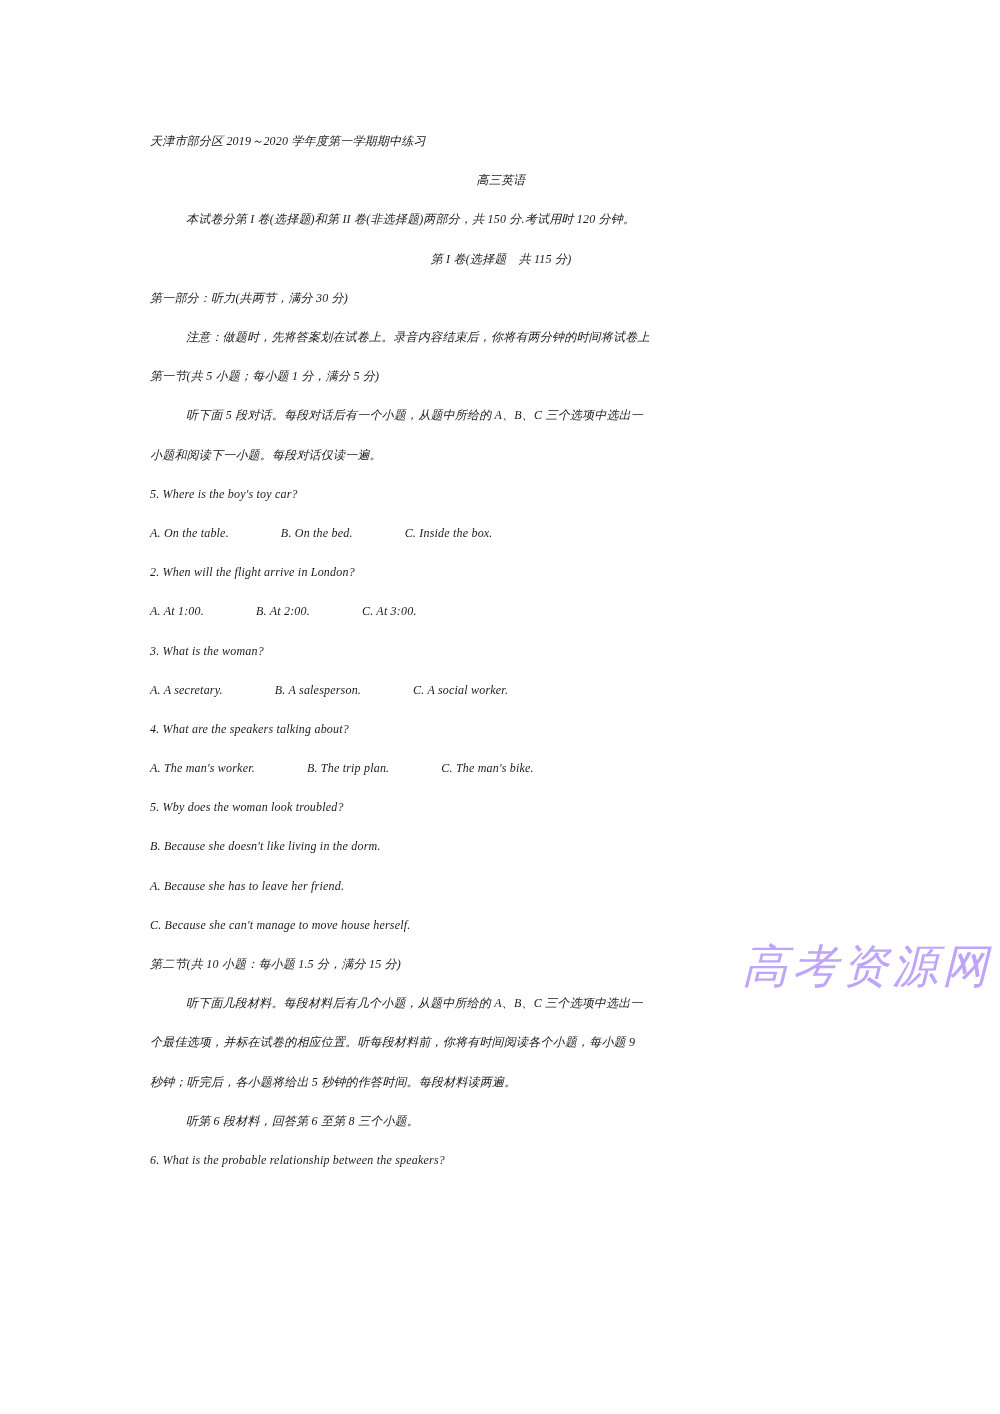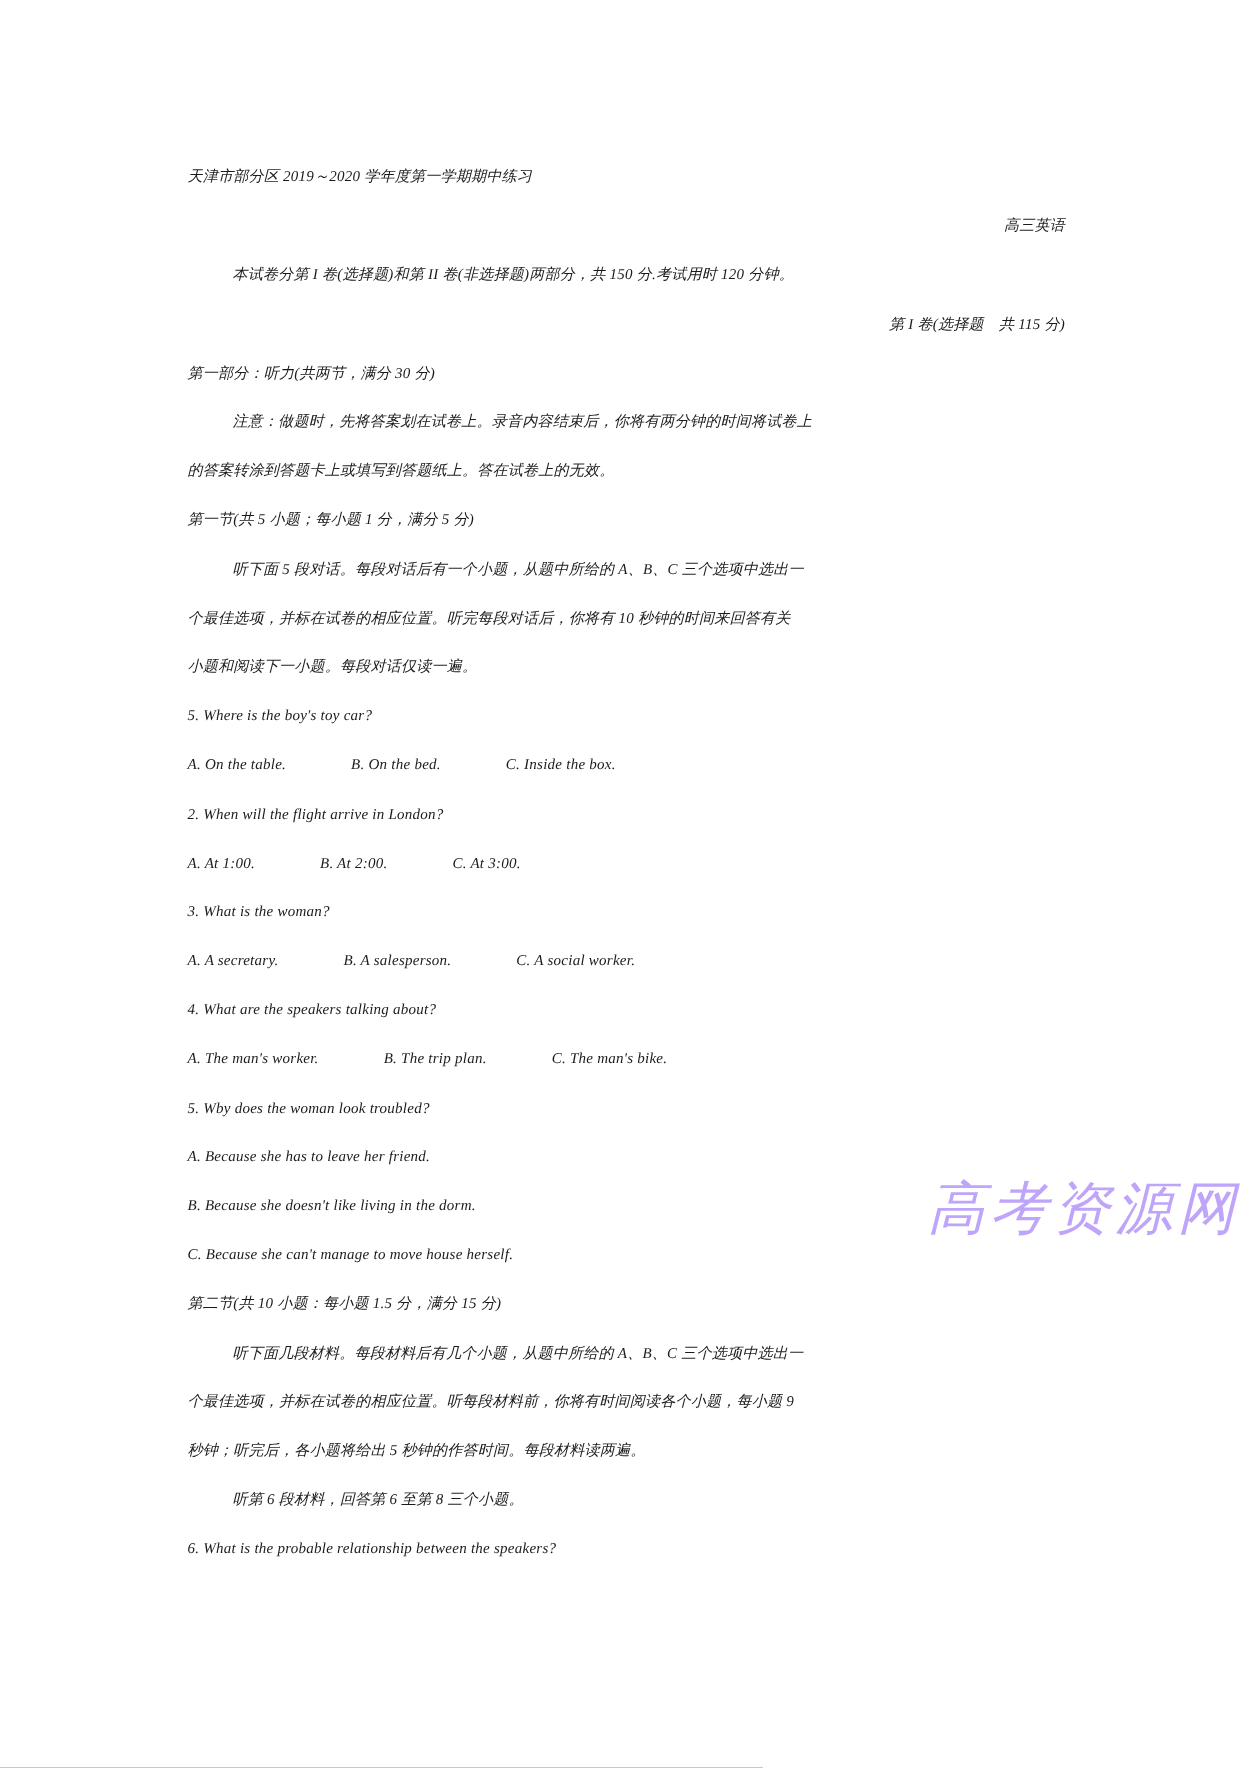--- a/index.html
+++ b/index.html
@@ -26,21 +26,21 @@
   .line {
     height: 39.2px;
     display: flex;
     align-items: center;
     font-size: 12px;
     white-space: pre;
     letter-spacing: 0.2px;
     font-style: italic;
   }
   .line.center {
-    justify-content: flex-end;
+    justify-content: center;
   }
   .line.indent span.txt {
     padding-left: 36px;
   }
   .line.opts {
     gap: 52px;
   }
   .watermark {
     position: absolute;
     left: 742px;
@@ -59,36 +59,34 @@
 <body>
 
 <div class="page">
   <div class="content">
       <div class="line"><span class="txt">天津市部分区 2019～2020 学年度第一学期期中练习</span></div>
       <div class="line center"><span class="txt">高三英语</span></div>
       <div class="line indent"><span class="txt">本试卷分第 I 卷(选择题)和第 II 卷(非选择题)两部分，共 150 分.考试用时 120 分钟。</span></div>
       <div class="line center"><span class="txt">第 I 卷(选择题　共 115 分)</span></div>
       <div class="line"><span class="txt">第一部分：听力(共两节，满分 30 分)</span></div>
       <div class="line indent"><span class="txt">注意：做题时，先将答案划在试卷上。录音内容结束后，你将有两分钟的时间将试卷上</span></div>
-      <div class="line"><span class="txt">的答案转涂到答题卡上或填写到答题纸上。答在试卷上的无效。</span></div>
       <div class="line"><span class="txt">第一节(共 5 小题；每小题 1 分，满分 5 分)</span></div>
       <div class="line indent"><span class="txt">听下面 5 段对话。每段对话后有一个小题，从题中所给的 A、B、C 三个选项中选出一</span></div>
-      <div class="line"><span class="txt">个最佳选项，并标在试卷的相应位置。听完每段对话后，你将有 10 秒钟的时间来回答有关</span></div>
       <div class="line"><span class="txt">小题和阅读下一小题。每段对话仅读一遍。</span></div>
       <div class="line"><span class="txt">5. Where is the boy's toy car?</span></div>
       <div class="line opts"><span class="opt">A. On the table.</span><span class="opt">B. On the bed.</span><span class="opt">C. Inside the box.</span></div>
       <div class="line"><span class="txt">2. When will the flight arrive in London?</span></div>
       <div class="line opts"><span class="opt">A. At 1:00.</span><span class="opt">B. At 2:00.</span><span class="opt">C. At 3:00.</span></div>
       <div class="line"><span class="txt">3. What is the woman?</span></div>
       <div class="line opts"><span class="opt">A. A secretary.</span><span class="opt">B. A salesperson.</span><span class="opt">C. A social worker.</span></div>
       <div class="line"><span class="txt">4. What are the speakers talking about?</span></div>
       <div class="line opts"><span class="opt">A. The man's worker.</span><span class="opt">B. The trip plan.</span><span class="opt">C. The man's bike.</span></div>
       <div class="line"><span class="txt">5. Wby does the woman look troubled?</span></div>
+      <div class="line"><span class="txt">B. Because she doesn't like living in the dorm.</span></div>
       <div class="line"><span class="txt">A. Because she has to leave her friend.</span></div>
-      <div class="line"><span class="txt">B. Because she doesn't like living in the dorm.</span></div>
       <div class="line"><span class="txt">C. Because she can't manage to move house herself.</span></div>
       <div class="line"><span class="txt">第二节(共 10 小题：每小题 1.5 分，满分 15 分)</span></div>
       <div class="line indent"><span class="txt">听下面几段材料。每段材料后有几个小题，从题中所给的 A、B、C 三个选项中选出一</span></div>
       <div class="line"><span class="txt">个最佳选项，并标在试卷的相应位置。听每段材料前，你将有时间阅读各个小题，每小题 9</span></div>
       <div class="line"><span class="txt">秒钟；听完后，各小题将给出 5 秒钟的作答时间。每段材料读两遍。</span></div>
       <div class="line indent"><span class="txt">听第 6 段材料，回答第 6 至第 8 三个小题。</span></div>
       <div class="line"><span class="txt">6. What is the probable relationship between the speakers?</span></div>
     </div>
   <div class="watermark">高考资源网</div>
 </div>

